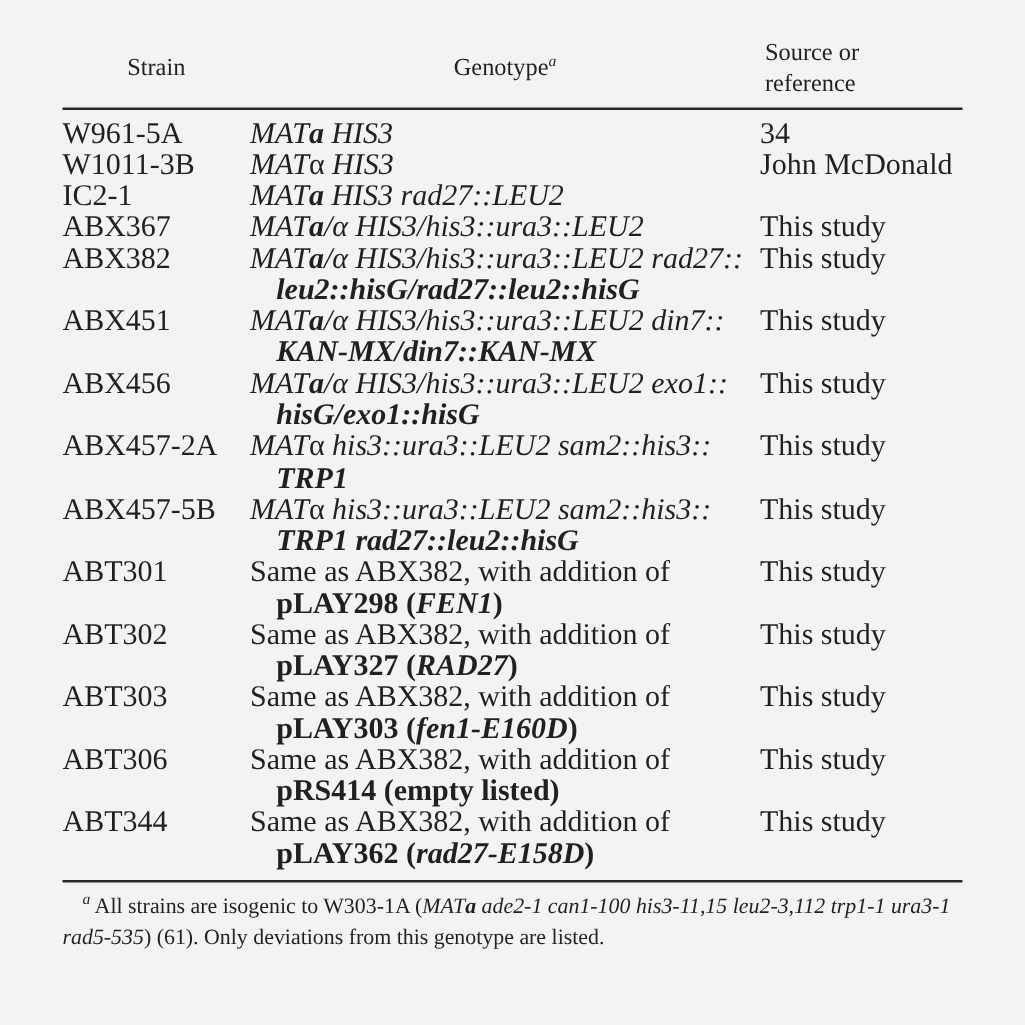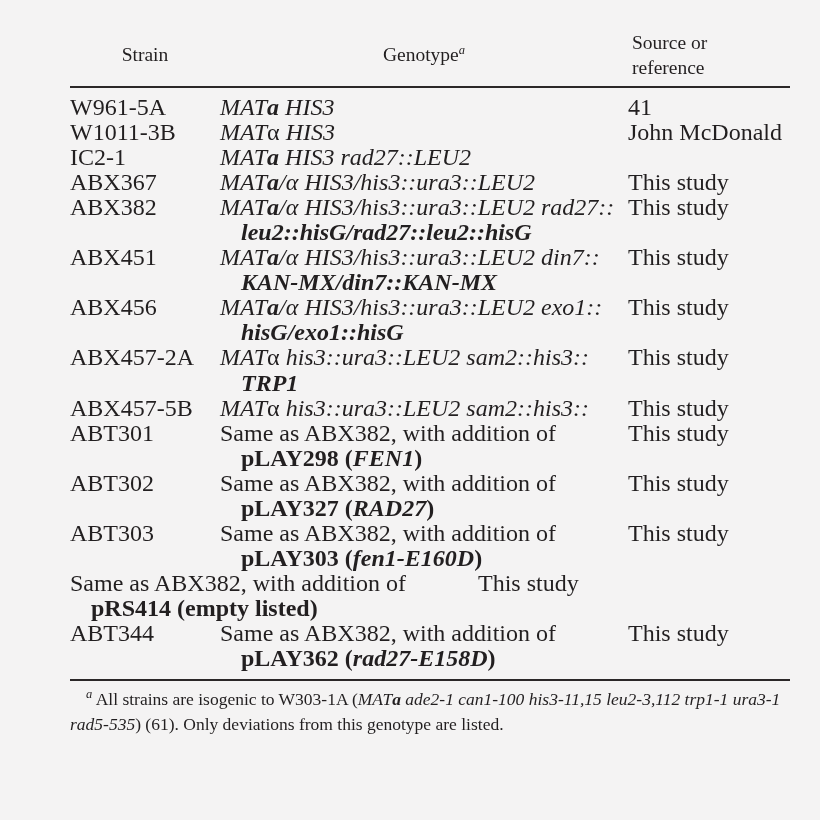--- a/index.html
+++ b/index.html
@@ -13,21 +13,20 @@
     font-family: "Liberation Serif", "DejaVu Serif", serif;
     color: #221f20;
     overflow: hidden;
   }
 
   #table-figure {
     position: relative;
     width: 728px;
     height: 820px;
     box-sizing: border-box;
-    margin-left: 20px;
   }
 
   .table-wrap {
     position: absolute;
     left: 50px;
     top: 30px;
     width: 720px;
   }
 
   
@@ -123,21 +122,21 @@
     </div>
 
     <div class="rule-top"></div>
 
     <div class="tbody" id="tbody">
         <div class="trow">
           <div class="cell strain col-strain">W961-5A</div>
           <div class="cell genotype col-genotype">
             <span class="gline"><span class="it">MAT<span class="mat-a">a</span> HIS3</span></span>
           </div>
-          <div class="cell source col-source">41</div>
+          <div class="cell source col-source">34</div>
         </div>
         <div class="trow">
           <div class="cell strain col-strain">W1011-3B</div>
           <div class="cell genotype col-genotype">
             <span class="gline"><span class="it">MAT<span class="alpha">α</span> HIS3</span></span>
           </div>
           <div class="cell source col-source">John McDonald</div>
         </div>
         <div class="trow">
           <div class="cell strain col-strain">IC2-1</div>
@@ -181,20 +180,21 @@
           <div class="cell genotype col-genotype">
             <span class="gline"><span class="it">MAT<span class="alpha">α</span> his3::ura3::LEU2 sam2::his3::</span></span>
             <span class="gline cont"><span class="it">TRP1</span></span>
           </div>
           <div class="cell source col-source">This study</div>
         </div>
         <div class="trow">
           <div class="cell strain col-strain">ABX457-5B</div>
           <div class="cell genotype col-genotype">
             <span class="gline"><span class="it">MAT<span class="alpha">α</span> his3::ura3::LEU2 sam2::his3::</span></span>
+            <span class="gline cont"><span class="it">TRP1 rad27::leu2::hisG</span></span>
           </div>
           <div class="cell source col-source">This study</div>
         </div>
         <div class="trow">
           <div class="cell strain col-strain">ABT301</div>
           <div class="cell genotype col-genotype">
             <span class="gline">Same as ABX382, with addition of</span>
             <span class="gline cont">pLAY298 (<span class="it">FEN1</span>)</span>
           </div>
           <div class="cell source col-source">This study</div>
@@ -209,20 +209,21 @@
         </div>
         <div class="trow">
           <div class="cell strain col-strain">ABT303</div>
           <div class="cell genotype col-genotype">
             <span class="gline">Same as ABX382, with addition of</span>
             <span class="gline cont">pLAY303 (<span class="it">fen1-E160D</span>)</span>
           </div>
           <div class="cell source col-source">This study</div>
         </div>
         <div class="trow">
+          <div class="cell strain col-strain">ABT306</div>
           <div class="cell genotype col-genotype">
             <span class="gline">Same as ABX382, with addition of</span>
             <span class="gline cont">pRS414 (empty listed)</span>
           </div>
           <div class="cell source col-source">This study</div>
         </div>
         <div class="trow">
           <div class="cell strain col-strain">ABT344</div>
           <div class="cell genotype col-genotype">
             <span class="gline">Same as ABX382, with addition of</span>

